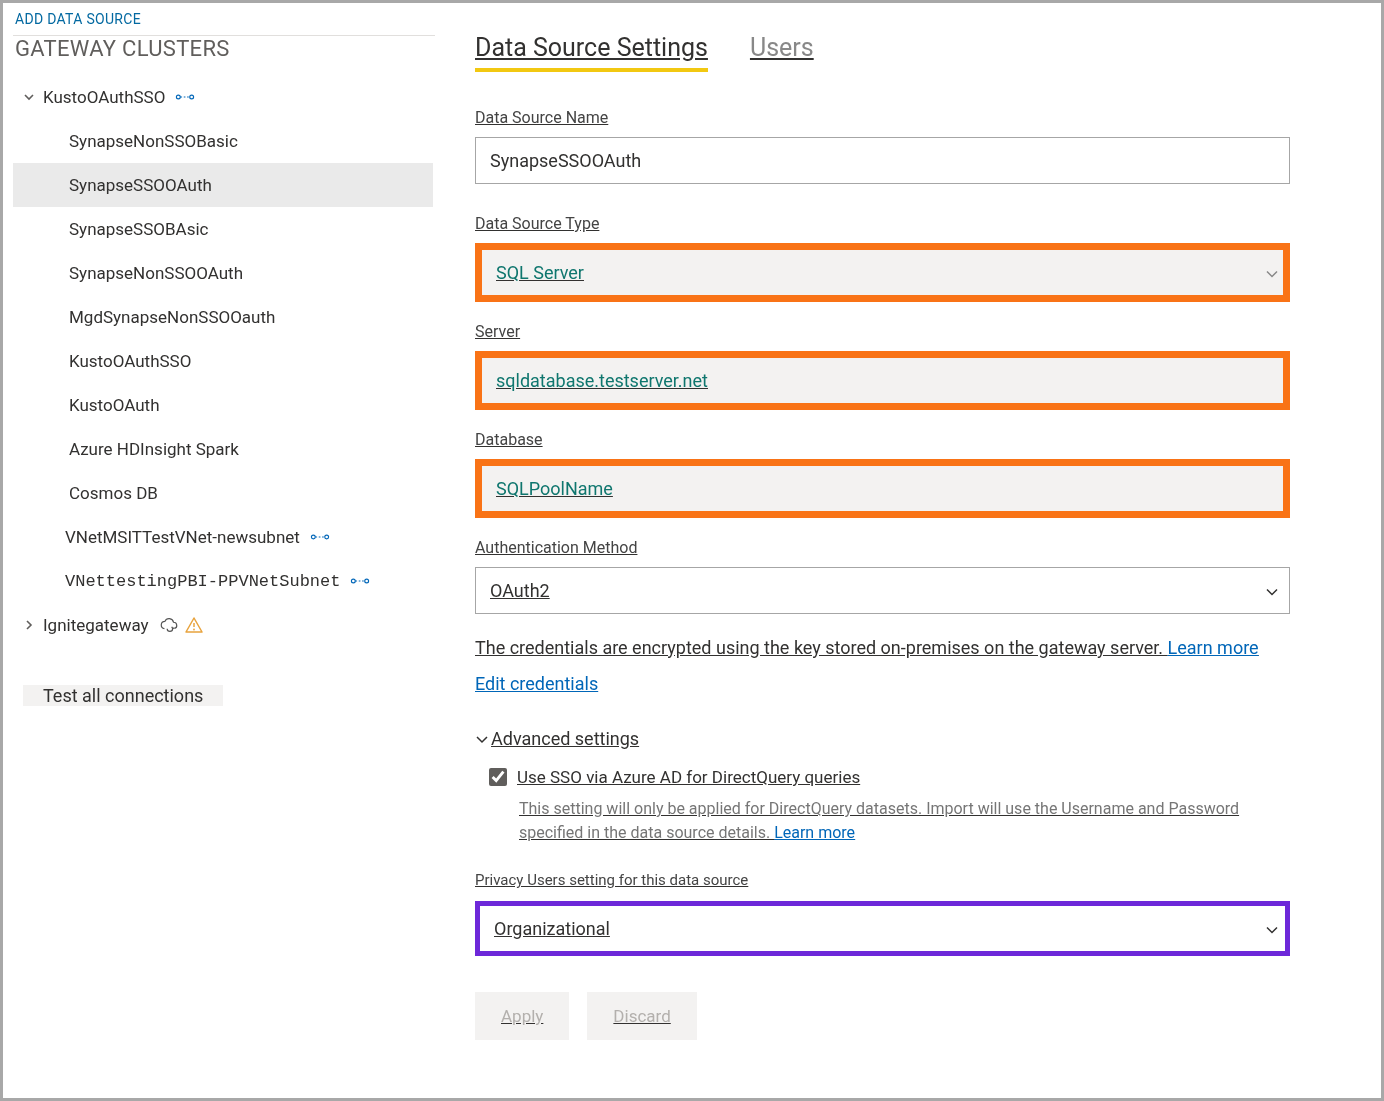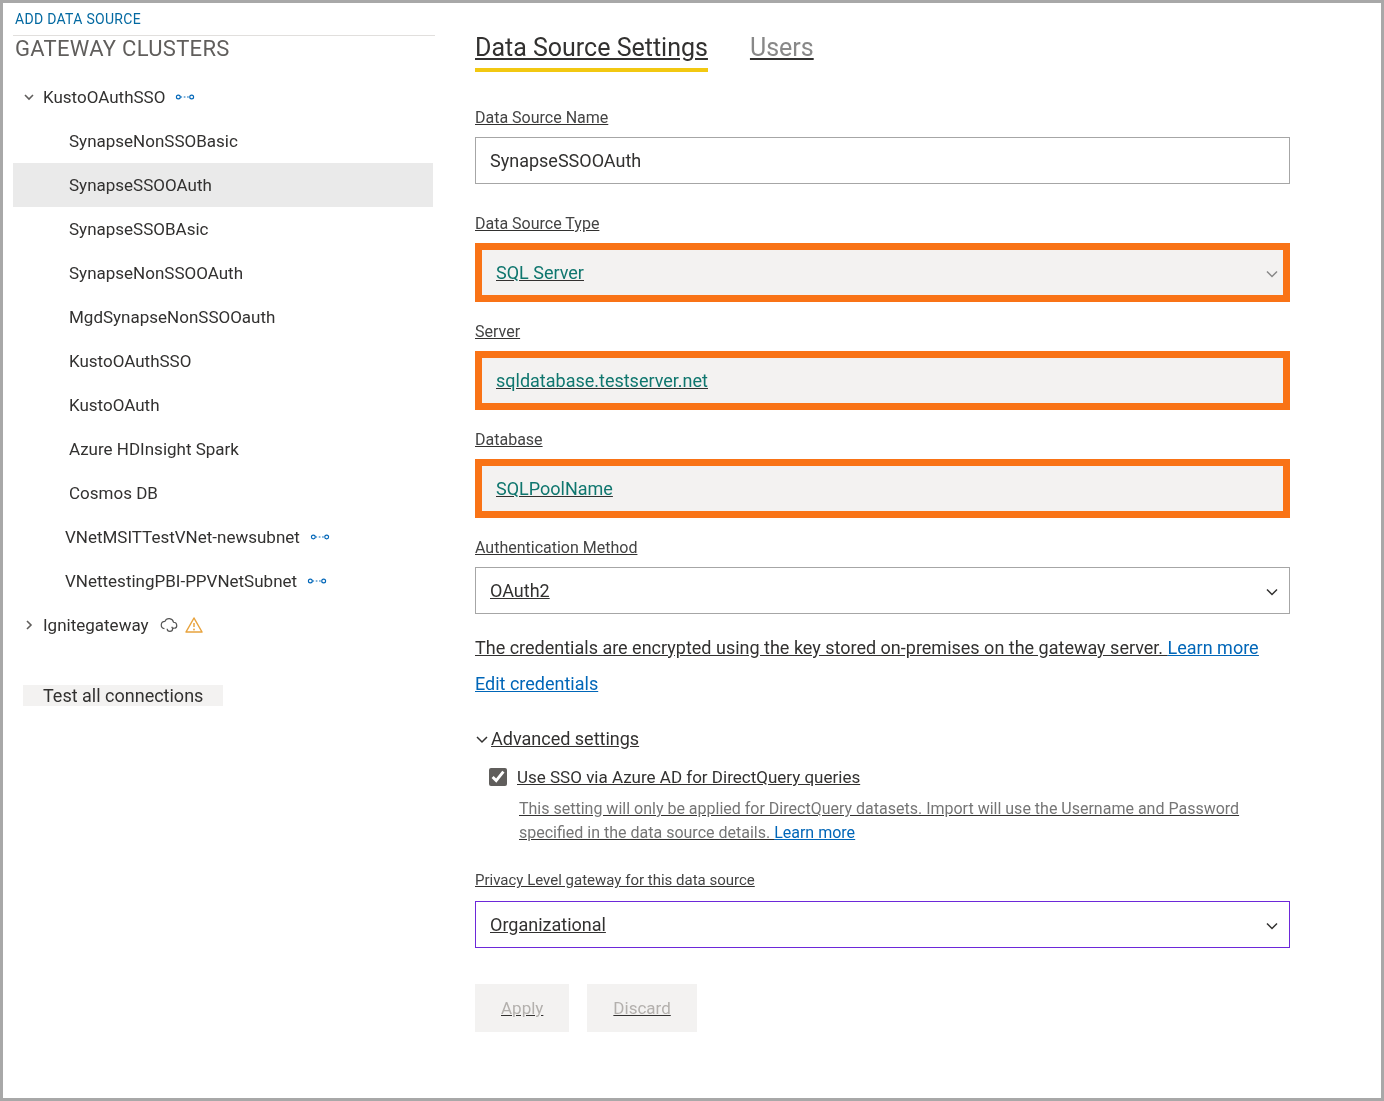--- a/index.html
+++ b/index.html
@@ -258,21 +258,21 @@
                 <svg width="20" height="14" viewBox="0 0 24 14">
                   <circle cx="4" cy="7" r="2.3" fill="none" stroke="#0066b8" stroke-width="1.4"></circle>
                   <circle cx="20" cy="7" r="2.3" fill="none" stroke="#0066b8" stroke-width="1.4"></circle>
                   <line x1="6.5" y1="7" x2="17.5" y2="7" stroke="#0066b8" stroke-width="1.4" stroke-dasharray="2 2"></line>
                 </svg>
               </span>
             </span>
           </div>
           <div class="tree-row clickable indent0 indent1" style="padding-left: 28px;">
             <span class="tree-chevron"></span>
-            <span class="tree-label" style="margin-left:0;">VNettestingPBI-PPVNetSubnet</span>
+            <span class="tree-label" style="margin-left:0;font-family:Liberation Mono, monospace;">VNettestingPBI-PPVNetSubnet</span>
             <span class="tree-icons">
               <span class="icon-net">
                 <svg width="20" height="14" viewBox="0 0 24 14">
                   <circle cx="4" cy="7" r="2.3" fill="none" stroke="#0066b8" stroke-width="1.4"></circle>
                   <circle cx="20" cy="7" r="2.3" fill="none" stroke="#0066b8" stroke-width="1.4"></circle>
                   <line x1="6.5" y1="7" x2="17.5" y2="7" stroke="#0066b8" stroke-width="1.4" stroke-dasharray="2 2"></line>
                 </svg>
               </span>
             </span>
           </div>
@@ -358,23 +358,23 @@
       <div class="adv-body">
         <label class="checkbox-row">
           <input type="checkbox" id="sso-chk" checked="" style="">
           <span>Use SSO via Azure AD for DirectQuery queries</span>
         </label>
         <div class="checkbox-note">
           <span>This setting will only be applied for DirectQuery datasets. Import will use the Username and Password specified in the data source details. </span><a class="link">Learn more</a>
         </div>
       </div>
 
-      <div class="priv-label">Privacy Level gateway for this data source</div>
+      <div class="priv-label">Privacy Users setting for this data source</div>
       <div class="select-wrap">
-        <div class="input" style="border:1px solid #6d28d9;">Organizational</div>
+        <div class="input" style="border:5px solid #6d28d9;">Organizational</div>
         <span class="select-caret">
           <svg width="12" height="8" viewBox="0 0 12 8">
               <path d="M1 1l5 5 5-5" stroke="#323130" stroke-width="1.5" fill="none"></path>
             </svg>
         </span>
       </div>
 
       <div class="buttons">
         <button class="btn">Apply</button>
         <button class="btn">Discard</button>

